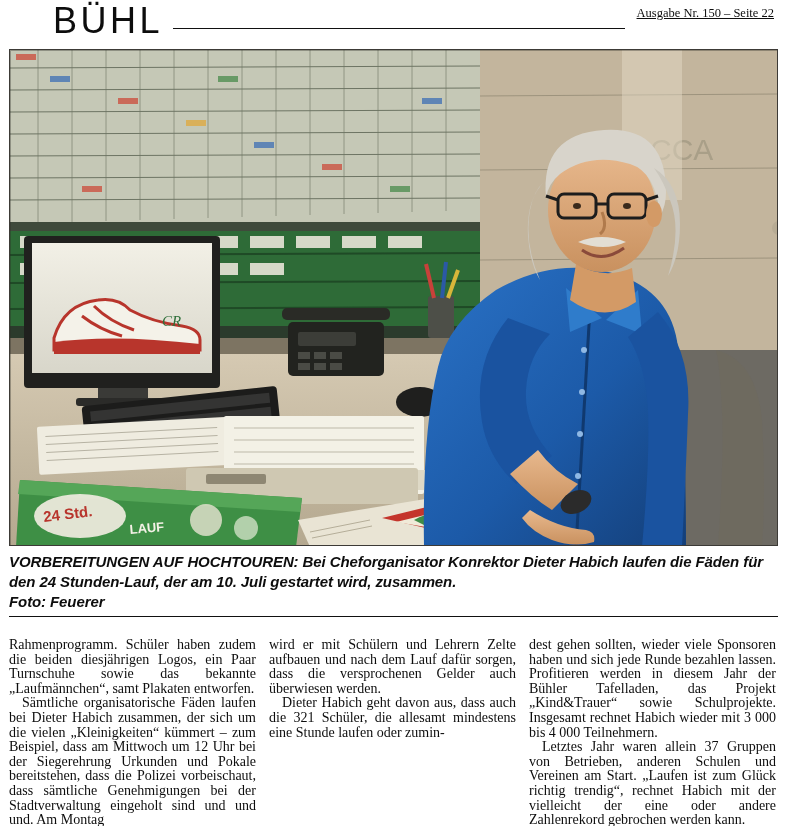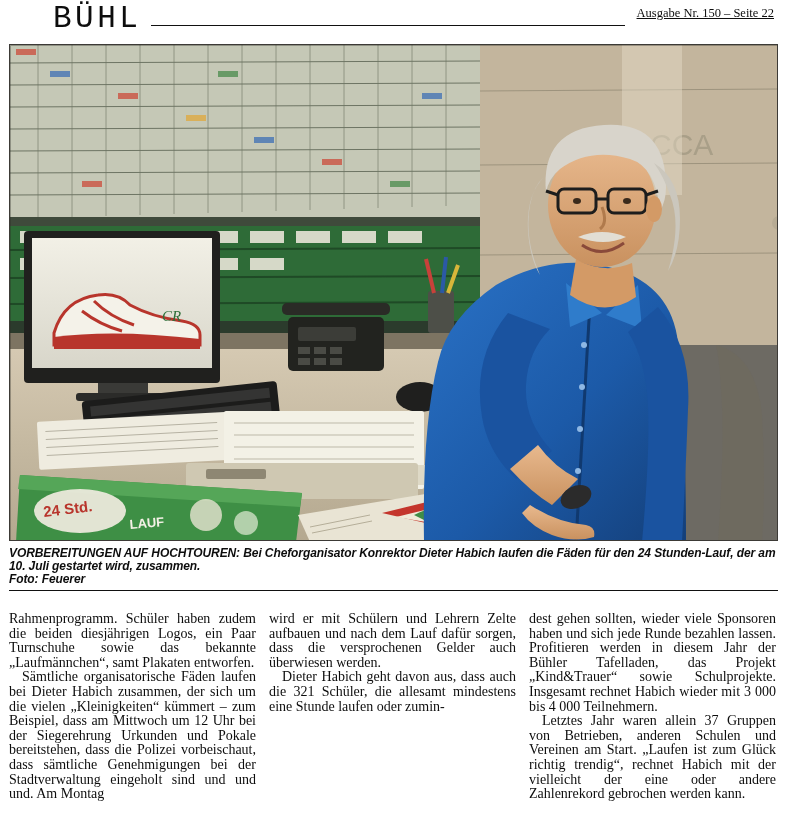--- a/index.html
+++ b/index.html
@@ -28,22 +28,22 @@
     justify-content: space-between;
     padding-top: 3px;
   }
   .masthead-left {
     display: flex;
     align-items: center;
     flex: 1;
     min-width: 0;
   }
   .section-title {
-    font-family: Liberation Mono, monospace;
-    font-size: 31px;
+    font-family: Liberation Sans, sans-serif;
+    font-size: 36px;
     letter-spacing: 3.5px;
     line-height: 1;
     padding: 0 10px 0 44px;
     white-space: nowrap;
     text-align: right;
   }
   .title-rule {
     flex: 1;
     height: 1px;
     background: #111;
@@ -55,35 +55,36 @@
     white-space: nowrap;
     padding: 3px 4px 0 12px;
     text-decoration: underline;
   }
 
   
   .photo-wrap {
     position: relative;
     width: 769px;
     height: 497px;
+    margin-top: 5px;
     overflow: hidden;
     background: #6d6a63;
     border: 1px solid #3c3a36;
   }
   .photo-wrap svg { display: block; }
 
   
   .caption {
     width: 769px;
     margin-top: 6px;
     font-family: "Liberation Sans", sans-serif;
     font-style: italic;
     font-weight: bold;
-    font-size: 12px;
-    line-height: 13px;
+    font-size: 15px;
+    line-height: 20px;
     letter-spacing: -0.1px;
     position: relative;
   }
   .caption .credit {
     display: block;
     text-align: left;
     font-weight: bold;
     font-style: italic;
   }
   .caption-rule {

